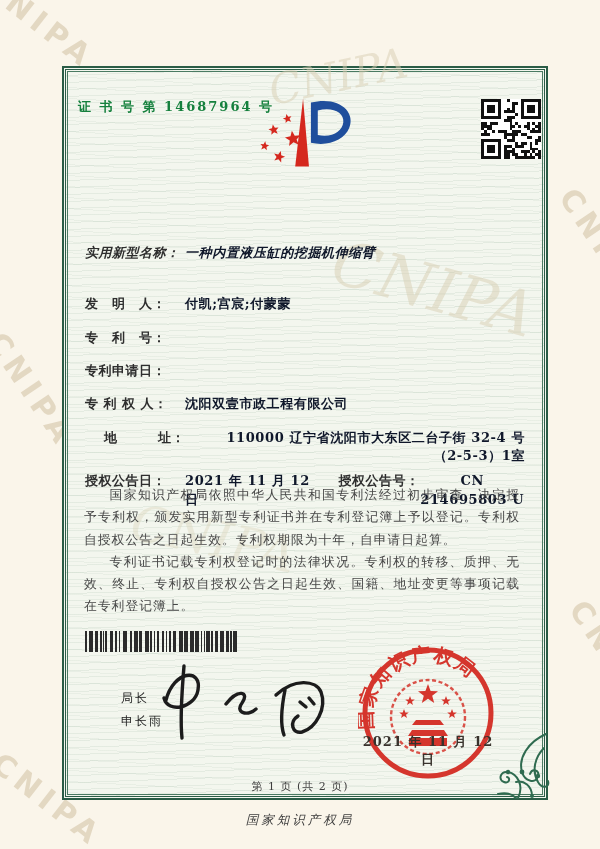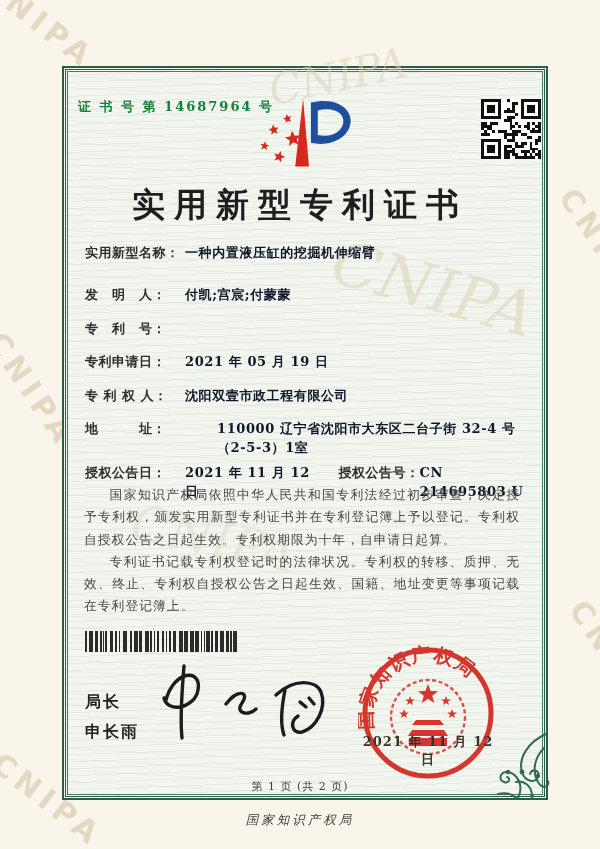--- a/index.html
+++ b/index.html
@@ -47,37 +47,37 @@
   .frow{ display:flex; align-items:flex-start; margin-bottom:19px; }
   .flabel{
     flex:0 0 100px; font-size:13px; color:#2e2e2e; font-weight:600;
     letter-spacing:0.5px; white-space:nowrap;
   }
   .fvalue{
     font-size:13px; color:#0f172a; font-weight:600; letter-spacing:0.6px;
     line-height:1.45;
   }
   .fvalue.addr{ width:352px;margin-left:32px; }
-  .frow.r1{ margin-bottom:23px; }
+  .frow.r1{ margin-bottom:32px;font-style:italic; }
   .frow.r2{ margin-bottom:15px;align-items:center; }
   .grant{ display:flex; }
-  .grant .pair2{ margin-left:28px; display:flex; }
+  .grant .pair2{ margin-left:28px; display:flex;text-align:center; }
   .paras{ position:absolute; left:84px; top:484px; width:436px; z-index:3; }
   .paras p{
     font-size:12.8px; color:#474747; letter-spacing:1px; line-height:1.74;
     text-indent:2em; text-align:justify;
   }
   .barcode{
     position:absolute; left:85px; top:631px; height:21px; z-index:3;
     display:flex; align-items:stretch;
   }
   .barcode i{ display:block; background:#2b2b2b; }
   .signer{ position:absolute; left:85px; top:687px; z-index:3;
     font-family:"DejaVu Sans", sans-serif; color:#222; }
-  .signer div{ font-size:16px; font-weight:bold; letter-spacing:2px; line-height:1.9; }
+  .signer div{ font-size:12px; font-weight:normal; letter-spacing:2px; line-height:1.9;margin-left:36px; }
   .signature{ position:absolute; left:148px; top:662px; z-index:4; }
   .seal{ position:absolute; left:358px; top:643px; width:140px; height:140px; z-index:3; opacity:0.93; }
   .seal-date{
     position:absolute; left:358px; top:733px; width:140px; text-align:center; z-index:5;
     font-size:13px; color:#38322c; font-weight:600; letter-spacing:1px;
   }
   .page-num{
     position:absolute; left:0; top:779px; width:100%; text-align:center; z-index:3;
     font-size:11px; color:#3d3d3d; letter-spacing:1px;
   }
@@ -251,43 +251,41 @@
         <rect x="13" y="20" width="1" height="1" fill="#111"></rect>
         <rect x="14" y="20" width="1" height="1" fill="#111"></rect>
         <rect x="15" y="20" width="1" height="1" fill="#111"></rect>
         <rect x="16" y="20" width="1" height="1" fill="#111"></rect>
         <rect x="17" y="20" width="1" height="1" fill="#111"></rect>
         <rect x="18" y="20" width="1" height="1" fill="#111"></rect>
         <rect x="20" y="20" width="1" height="1" fill="#111"></rect>
       </svg>
   </div>
 
-  <div class="title">实用新型专利证书</div>
 
   <div class="fields">
     <div class="frow r1">
       <span class="flabel">实用新型名称：</span>
       <span class="fvalue">一种内置液压缸的挖掘机伸缩臂</span>
     </div>
     <div class="frow r2">
       <span class="flabel">发　明　人：</span>
       <span class="fvalue">付凯;宫宸;付蒙蒙</span>
     </div>
     <div class="frow r2">
       <span class="flabel">专　利　号：</span>
     </div>
     <div class="frow r2">
       <span class="flabel">专利申请日：</span>
-      <span class="fvalue">2021 年 05 月 19 日</span>
     </div>
     <div class="frow r2">
       <span class="flabel">专 利 权 人：</span>
       <span class="fvalue">沈阳双壹市政工程有限公司</span>
     </div>
-    <div class="frow" style="margin-bottom:6px;">
+    <div class="frow" style="margin-bottom:6px;text-align:right;">
       <span class="flabel">地　　　址：</span>
       <span class="fvalue addr">110000 辽宁省沈阳市大东区二台子街 32-4 号（2-5-3）1室</span>
     </div>
     <div class="frow grant">
       <span class="flabel">授权公告日：</span>
       <span class="fvalue">2021 年 11 月 12 日</span>
       <span class="pair2">
         <span class="flabel" style="flex-basis:auto;">授权公告号：</span>
         <span class="fvalue">CN 214695803 U</span>
       </span>

